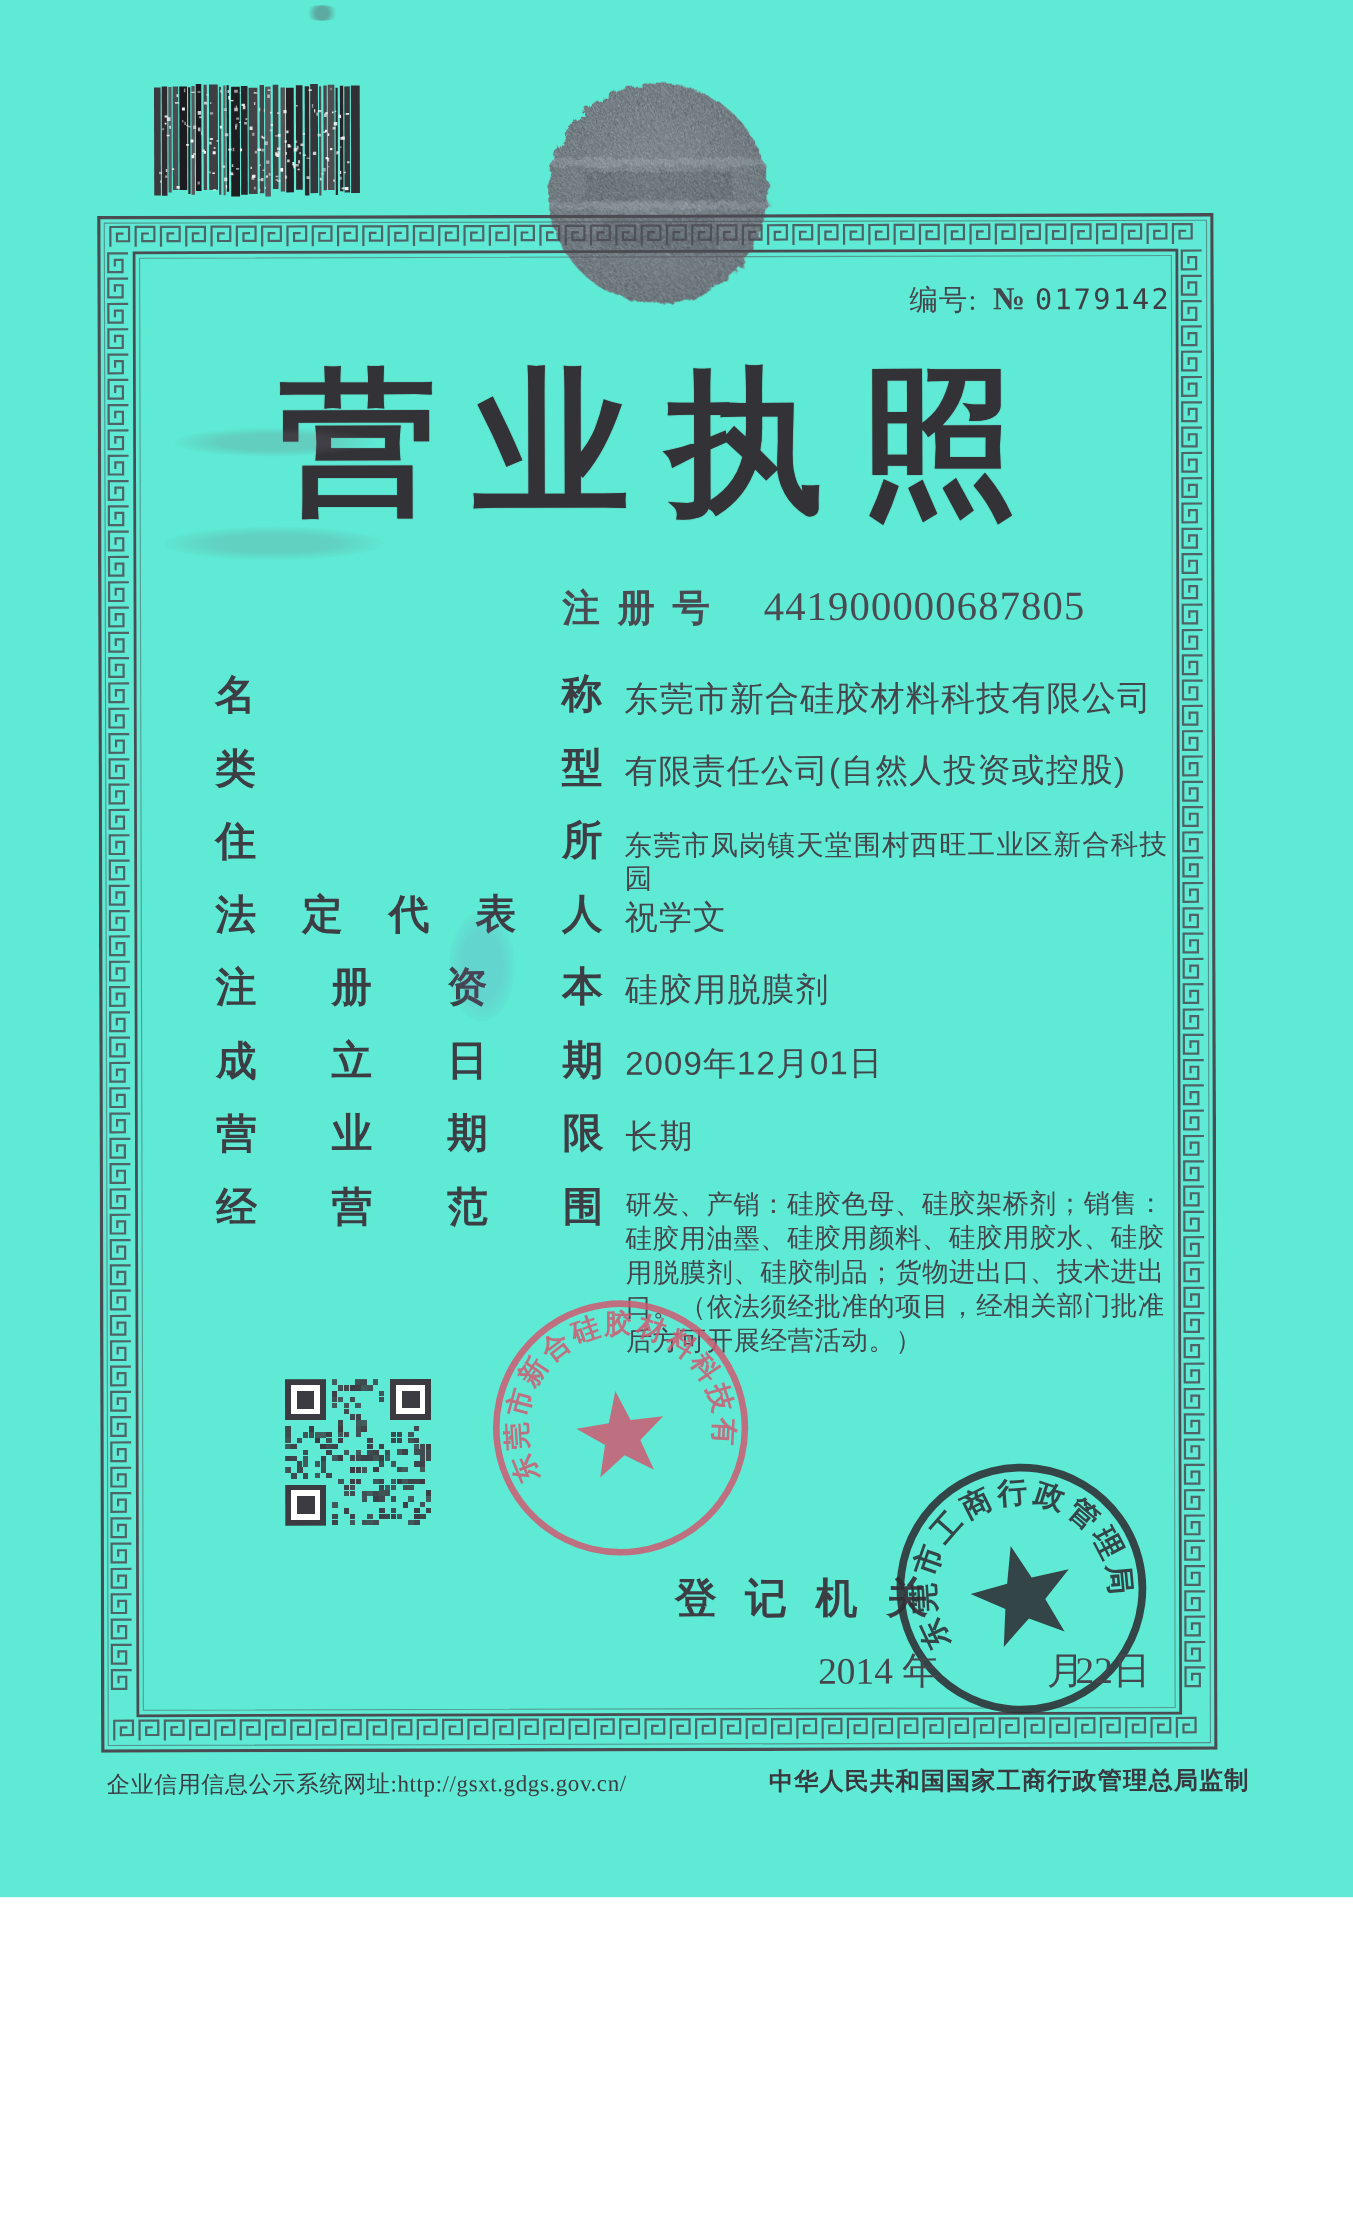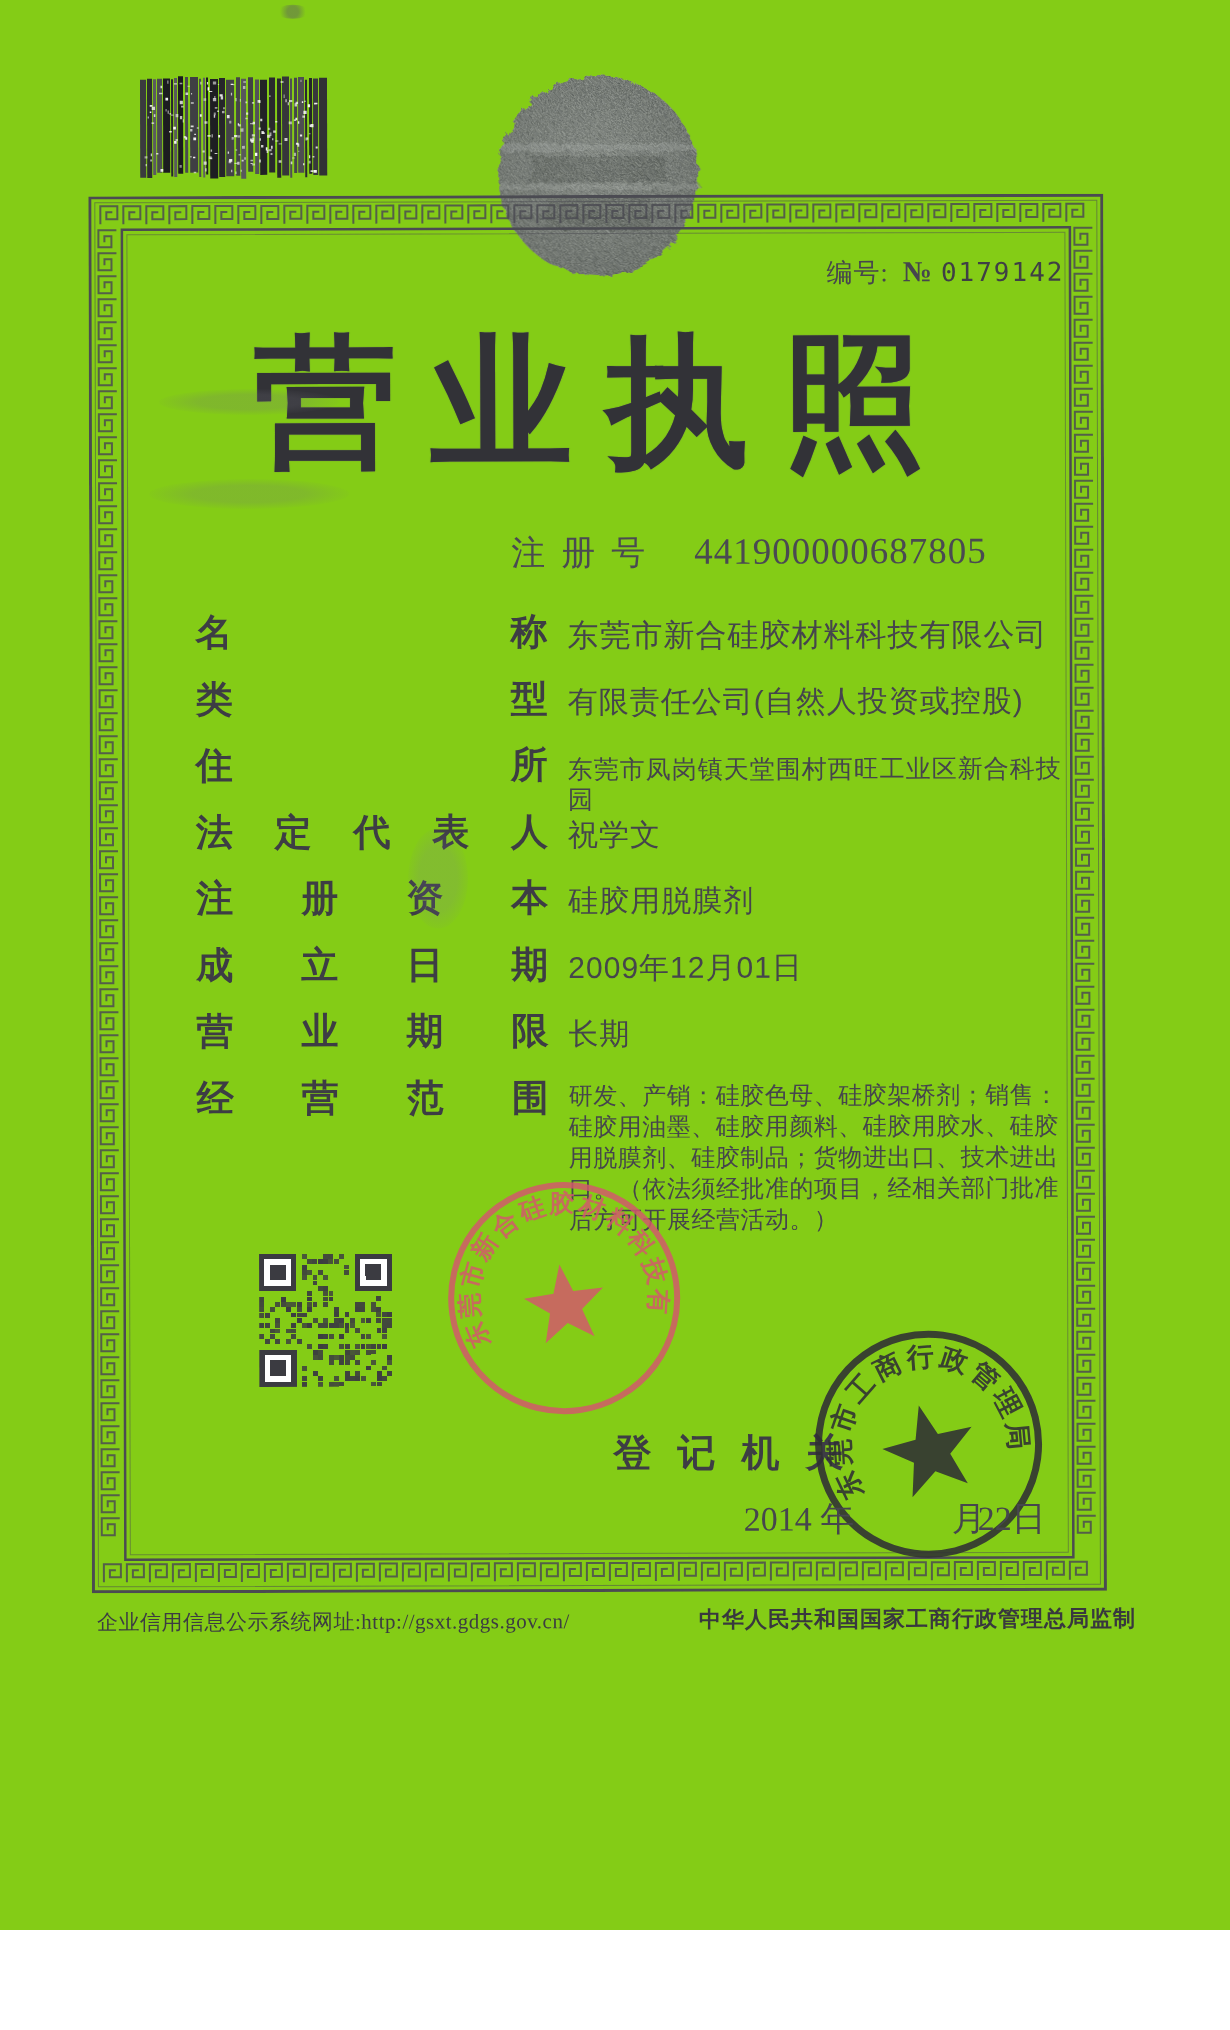--- a/index.html
+++ b/index.html
@@ -2,21 +2,21 @@
 <html style="--ink: #3d3d44; --seal_red: #d5566e; --seal_black: #2f2f34; --border: #4b4b52;"><head>
 <meta charset="utf-8">
 <style>
   :root{
     --ink:#3d3d44; --seal_red:#d5566e; --seal_black:#2f2f34; --border:#4b4b52;
     --serif:"Liberation Serif","DejaVu Serif",serif;
     --sans:"Liberation Sans","DejaVu Sans",sans-serif;
     --mono:"DejaVu Sans Mono","Liberation Mono",monospace;
   }
   html,body{margin:0;padding:0;background:#fff;}
-  .page{position:relative;width:1230px;height:1930px;background:#84cc16;overflow:hidden;
+  .page{position:relative;width:1230px;height:1725px;background:#5eead4;overflow:hidden;
         font-family:var(--serif);color:var(--ink);}
   .doc{position:absolute;left:0;top:0;width:1230px;height:1700px;transform:rotate(-0.15deg);}
 
   .abs{position:absolute;}
   svg{display:block;}
 
   
   #frame{left:90px;top:195px;}
   .frame-line{fill:none;stroke:var(--border);}
   .meander{fill:none;stroke:var(--border);stroke-width:2;opacity:.85;}
@@ -31,21 +31,21 @@
   .serial .nomark{font-family:var(--serif);font-weight:700;font-size:29px;margin:0 8px 0 14px;}
   .serial .num{font-family:var(--mono);font-size:26px;letter-spacing:2px;color:#3f3f45;}
 
   
   .title{top:308px;left:135px;width:945px;text-align:center;font-family:var(--sans);
          font-weight:900;font-size:142px;letter-spacing:34px;color:#323237;
          text-shadow:0 0 1px #55555a;white-space:nowrap;}
 
   
   .regline{top:530px;left:512px;white-space:nowrap;}
-  .regline .rlab{font-size:34px;font-weight:400;letter-spacing:16px;color:#4a4a52;}
+  .regline .rlab{font-size:34px;font-weight:700;letter-spacing:16px;color:#4a4a52;}
   .regline .rnum{font-size:37px;letter-spacing:1px;margin-left:33px;color:#4a4a52;}
 
   
   .rows{top:612px;left:196px;width:880px;}
   .row{display:flex;align-items:flex-start;height:66.5px;}
   .row:last-child{height:auto;}
   .row-label{width:352px;display:flex;justify-content:space-between;flex:none;
              font-size:37px;font-weight:700;color:#3d3d44;line-height:1.1;}
   .row-value{margin-left:20px;padding-top:5px;font-family:var(--sans);font-weight:500;
              font-size:30px;color:#45454c;line-height:1.2;letter-spacing:1px;}

